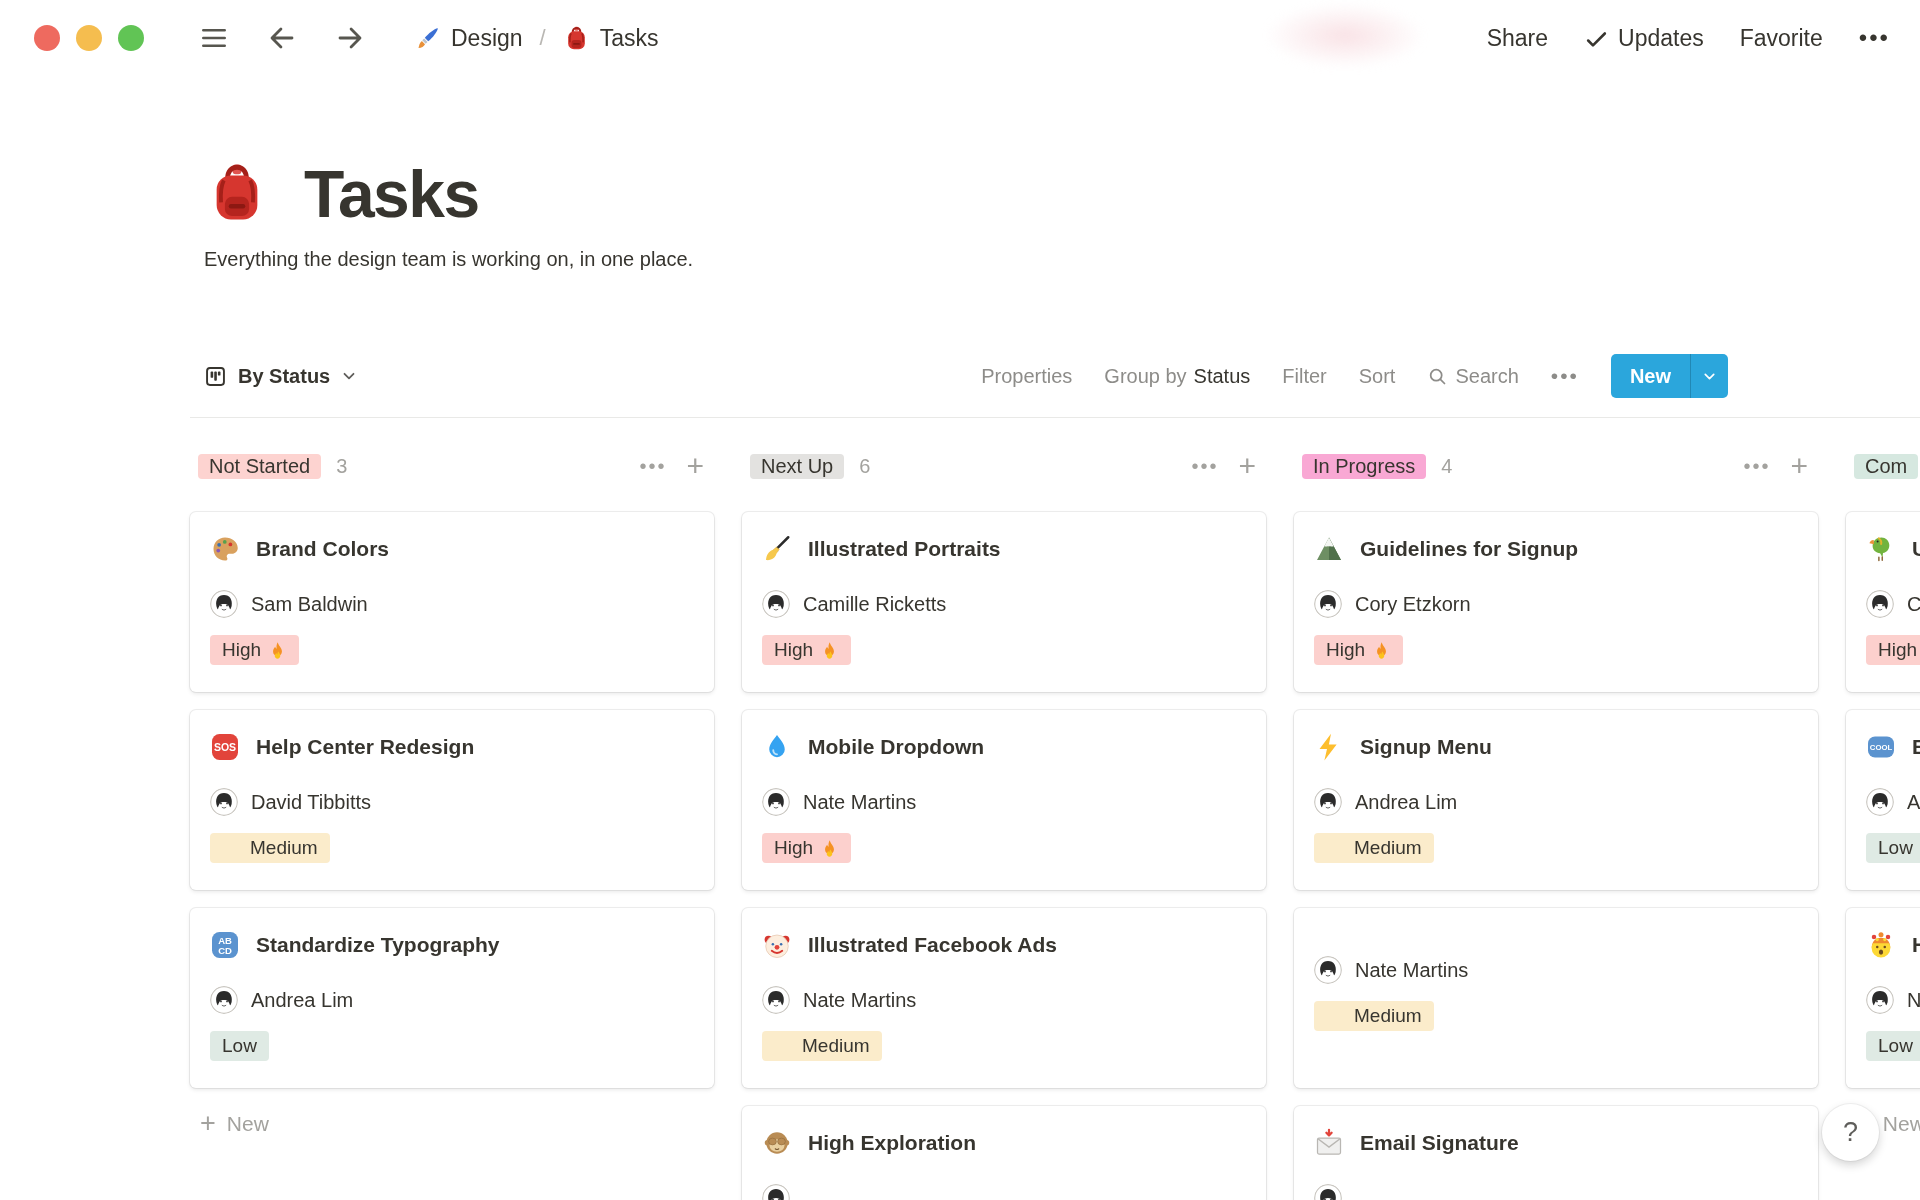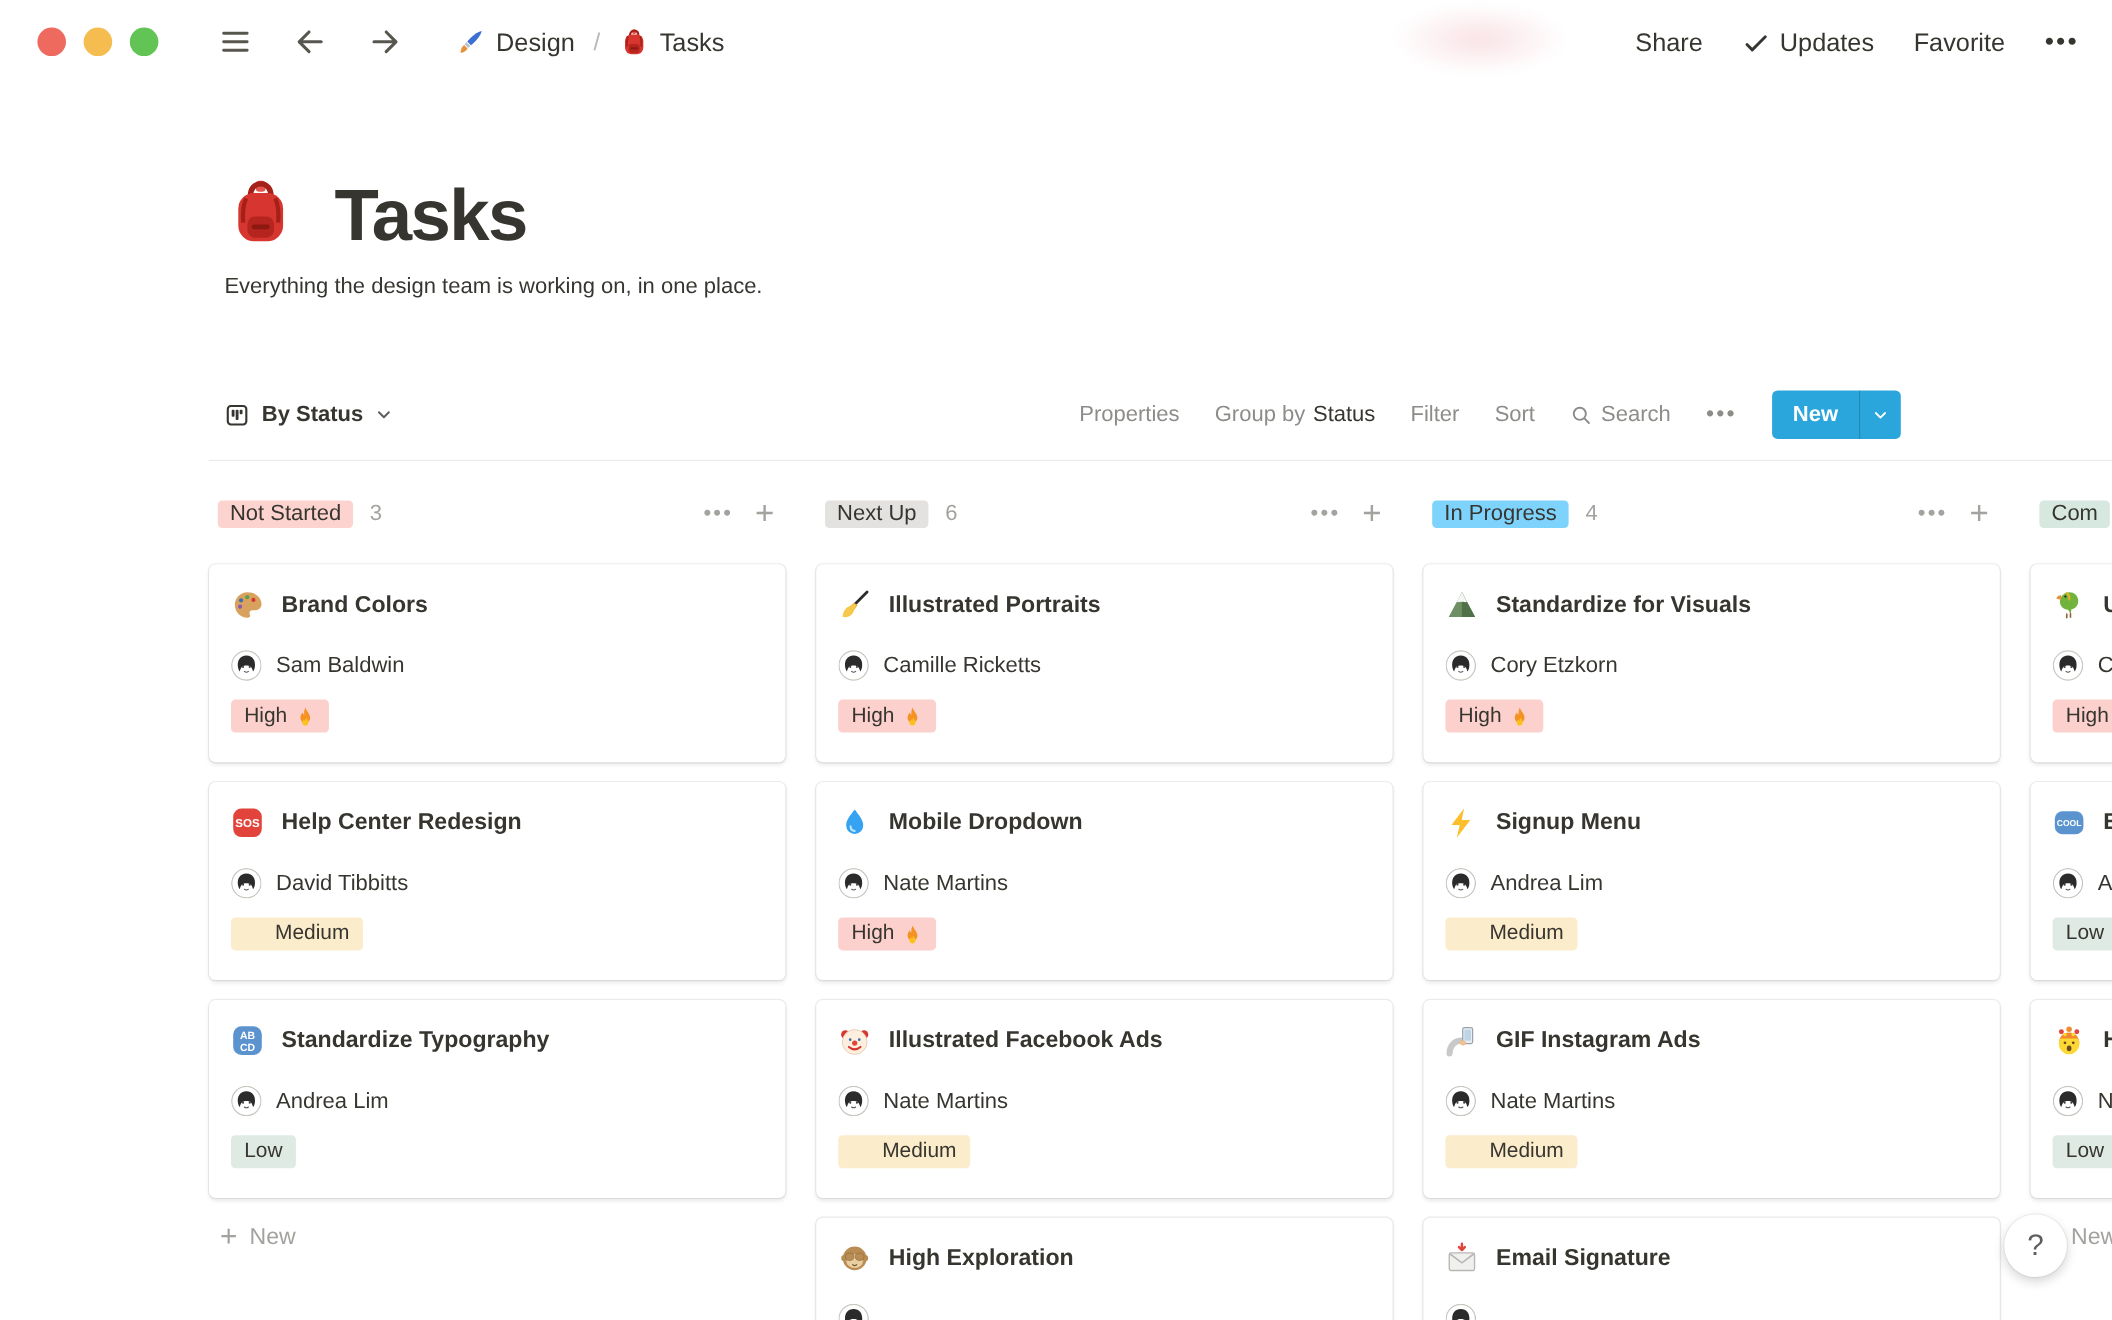--- a/index.html
+++ b/index.html
@@ -59,21 +59,21 @@
 
   .rule { height:1px; background:#e9e9e7; margin-left:190px; margin-top:12px; }
 
   
   .board { display:flex; align-items:flex-start; gap:28px; padding:30px 0 0 190px; }
   .column { width:524px; flex:none; }
   .col-head { display:flex; align-items:center; height:36px; padding:0 10px 0 8px; }
   .col-badge { font-size:20px; padding:1px 11px; border-radius:4px; white-space:nowrap; }
   .cb-red   { background:#fdd3d0; }
   .cb-gray  { background:#e3e2e0; }
-  .cb-yellow{ background:#7dd3fc; }
+  .cb-yellow{ background:#f9a8d4; }
   .cb-green { background:#d6e8e0; }
   .col-count { margin-left:15px; font-size:20px; color:#a3a29e; }
   .col-actions { margin-left:auto; display:flex; align-items:center; gap:20px; }
   .ca-btn { background:none; border:none; cursor:pointer; color:#a3a29e; font:inherit; }
   .ca-dots { font-size:20px; letter-spacing:2px; }
   .ca-plus { font-size:30px; font-weight:300; line-height:1; }
   .cards { margin-top:28px; display:flex; flex-direction:column; gap:18px; }
   .card { background:#fff; border-radius:6px; min-height:180px; padding:22px 20px;
     box-shadow:0 0 0 1px rgba(15,15,15,.07), 0 2px 4px rgba(15,15,15,.09); cursor:pointer; }
   .card-title { display:flex; align-items:center; gap:16px; }
@@ -537,21 +537,21 @@
             <button class="ca-btn ca-dots">•••</button>
             <button class="ca-btn ca-plus">+</button>
           </span>
         </header>
         <div class="cards">
           <article class="card">
             <div class="card-title">
                 <svg class="ci">
                   <use href="#i-mountain"></use>
                 </svg>
-                <span class="ct">Standardize for Visuals</span>
+                <span class="ct">Guidelines for Signup</span>
               </div>
             <div class="card-person">
                 <span class="avatar">
                   <svg>
                     <use href="#i-avatar"></use>
                   </svg>
                 </span>
                 <span class="pn">Cory Etzkorn</span>
               </div>
             <div class="card-tags"><span class="badge b-high">
@@ -574,26 +574,20 @@
                     <use href="#i-avatar"></use>
                   </svg>
                 </span>
                 <span class="pn">Andrea Lim</span>
               </div>
             <div class="card-tags"><span class="badge b-medium">
                   <span>Medium</span>
                 </span></div>
           </article>
           <article class="card">
-            <div class="card-title">
-                <svg class="ci">
-                  <use href="#i-selfie"></use>
-                </svg>
-                <span class="ct">GIF Instagram Ads</span>
-              </div>
             <div class="card-person">
                 <span class="avatar">
                   <svg>
                     <use href="#i-avatar"></use>
                   </svg>
                 </span>
                 <span class="pn">Nate Martins</span>
               </div>
             <div class="card-tags"><span class="badge b-medium">
                   <span>Medium</span>

